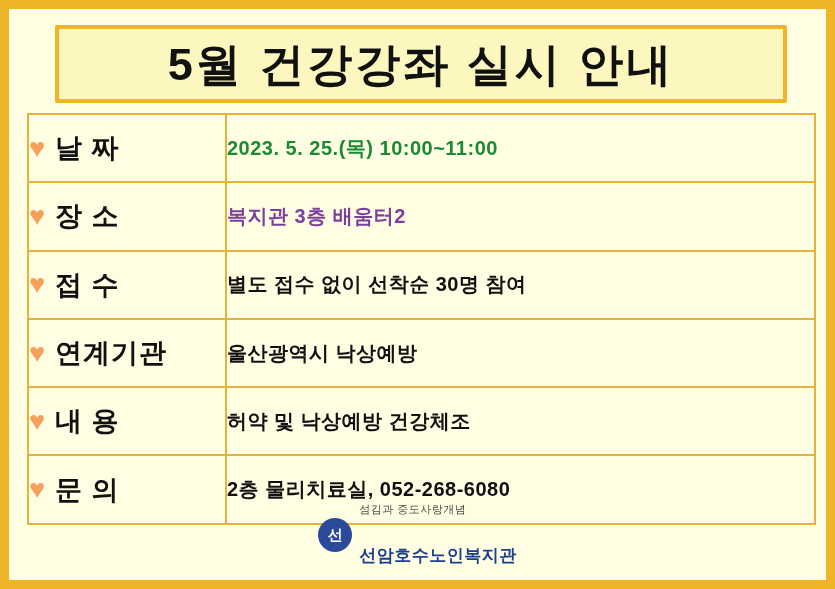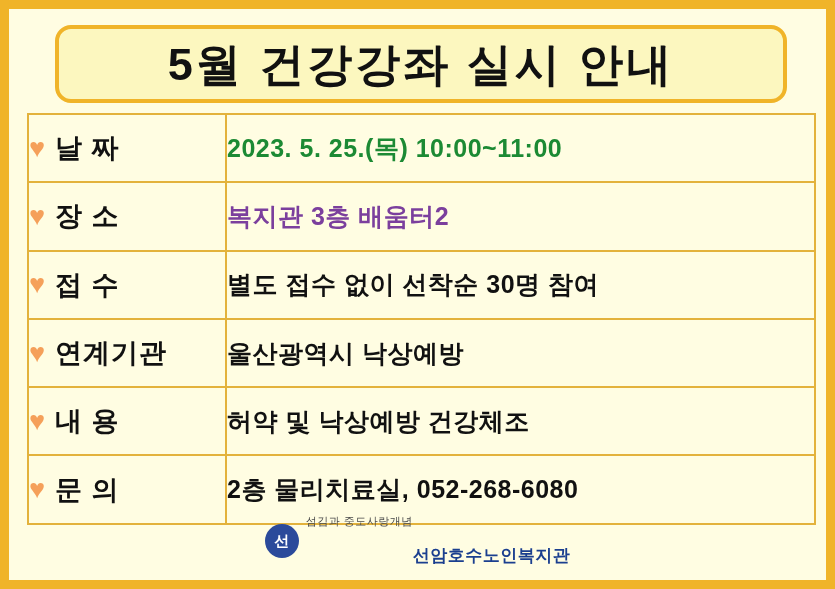--- a/index.html
+++ b/index.html
@@ -30,21 +30,21 @@
 
   
   .title-box {
     position: absolute;
     left: 46px;
     top: 16px;
     width: 732px;
     height: 78px;
     background: #fcf7bf;
     border: 4px solid #f0b429;
-    border-radius: 16px;
+    border-radius: 2px;
     box-sizing: border-box;
     display: flex;
     align-items: center;
     justify-content: center;
   }
   .title-text {
     font-size: 45px;
     font-weight: bold;
     color: #111111;
     letter-spacing: 3px;
@@ -93,21 +93,21 @@
     font-size: 27px;
     font-weight: bold;
     color: #111111;
     white-space: nowrap;
     letter-spacing: 1px;
   }
   td.value-cell {
     padding-left: 20px;
   }
   .value-text {
-    font-size: 25px;
+    font-size: 20px;
     font-weight: bold;
     white-space: nowrap;
     letter-spacing: 0.5px;
   }
   .v-green { color: #1c8a34; }
   .v-purple { color: #7b3f9d; margin-top: 37px; }
   .v-dark { color: #111111; margin-top: 46px; }
 
   
   .footer {
@@ -128,21 +128,21 @@
     color: #ffffff;
     font-size: 15px;
     font-weight: bold;
     display: flex;
     align-items: center;
     justify-content: center;
     line-height: 1;
   }
   .footer-texts {
     display: flex;
-    flex-direction: row;
+    flex-direction: column;
     justify-content: center;
     line-height: 1.1;
   }
   .footer-slogan {
     font-size: 11px;
     color: #4a4a4a;
     letter-spacing: 0.5px;
   }
   .footer-name {
     font-size: 17px;

